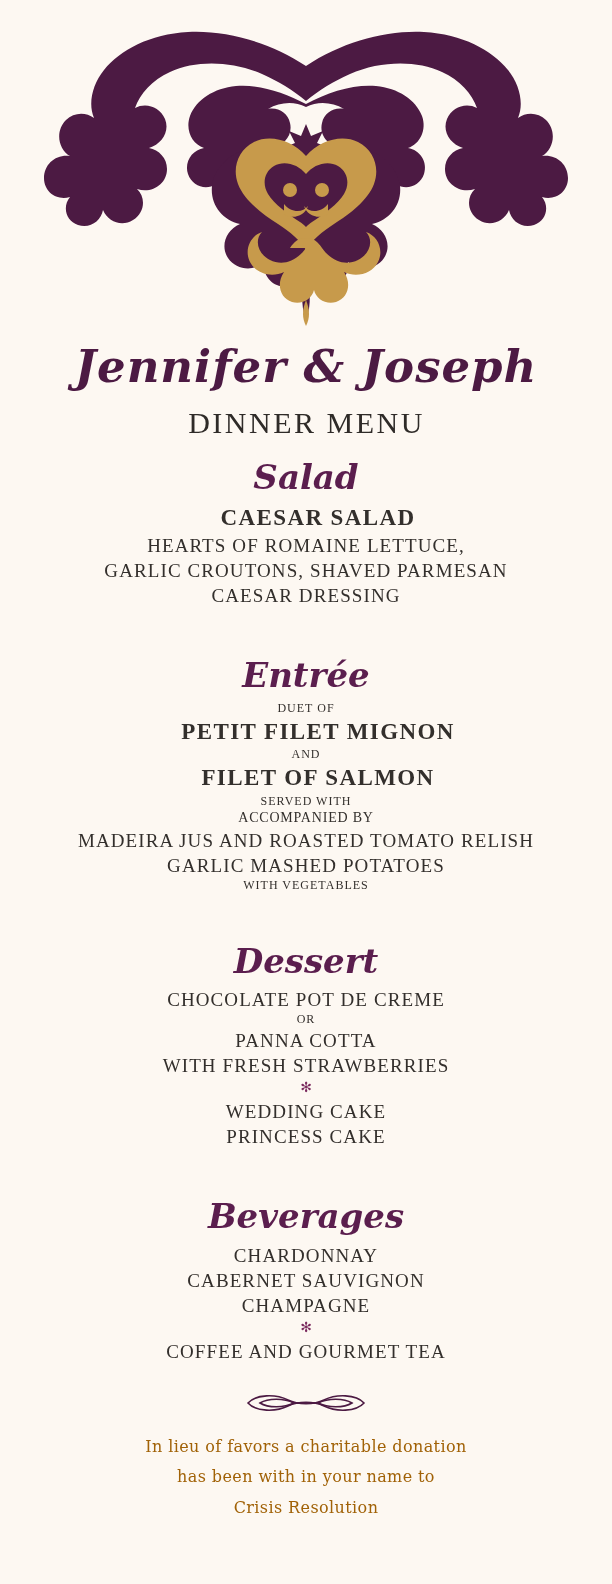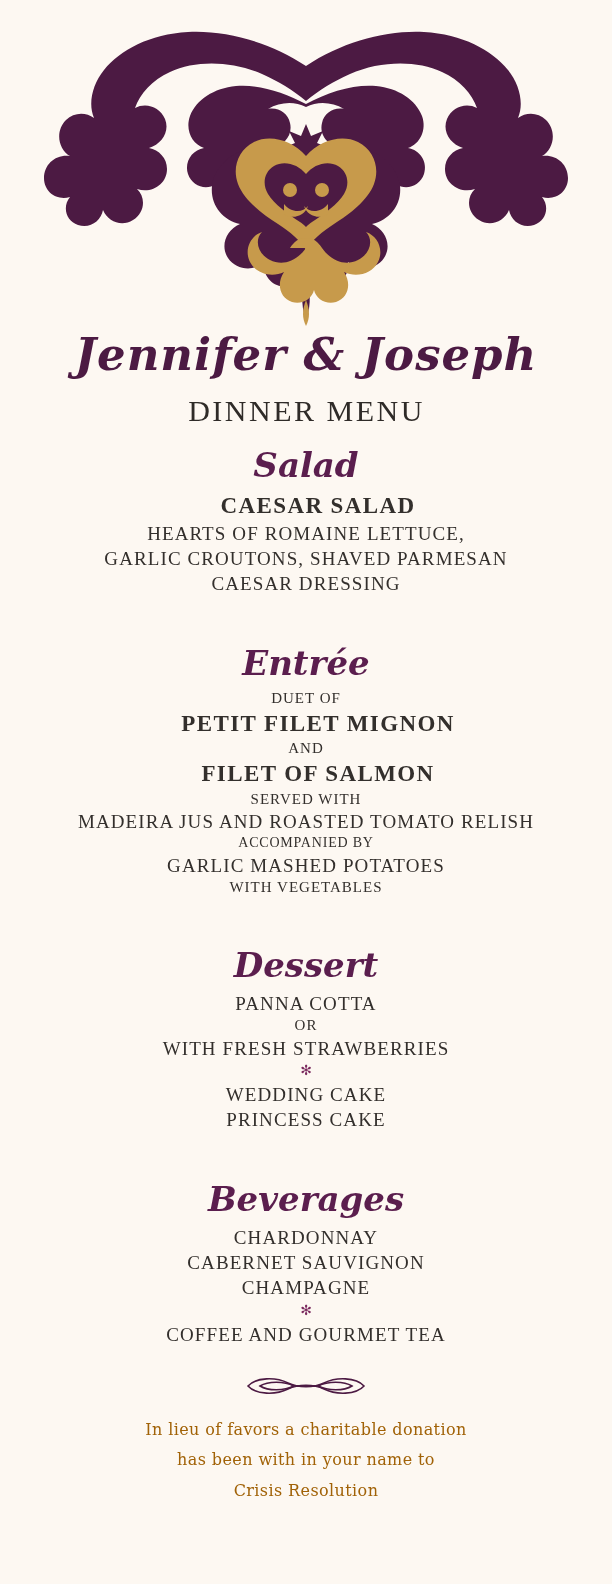--- a/index.html
+++ b/index.html
@@ -47,21 +47,21 @@
   }
 
   .couple-names {
     font-family: "DejaVu Serif", serif;
     font-style: italic;
     font-weight: bold;
     font-size: 45px;
     letter-spacing: 1px;
     color: #4c1a43;
     line-height: 1.1;
-    margin: 0 0 14px 0;
+    margin: 12px 0 14px 0;
   }
 
   .menu-title {
     font-family: "Liberation Serif", serif;
     font-size: 30px;
     letter-spacing: 2.5px;
     color: #2f2b28;
     margin: 0 0 18px 1px;
     font-variant: small-caps;
     text-transform: uppercase;
@@ -89,21 +89,21 @@
   }
   .line.lg {
     font-size: 23px;
     letter-spacing: 1.4px;
   }
   .line.md {
     font-size: 19px;
     text-align: center;
   }
   .line.sm {
-    font-size: 15px;
+    font-size: 12px;
     letter-spacing: 1px;
   }
   .line.xs {
     font-size: 14px;
     letter-spacing: 0.8px;
   }
   .line.bold {
     font-weight: bold;
     margin-left: 24px;
   }
@@ -186,32 +186,33 @@
 
     <div class="spacer-md"></div>
 
     <div class="course">
       <div class="course-heading">Entrée</div>
       <div class="line sm">Duet of</div>
       <div class="line lg bold">Petit Filet Mignon</div>
       <div class="line sm">and</div>
       <div class="line lg bold">Filet of Salmon</div>
       <div class="line sm">Served with</div>
+      <div class="line xs">accompanied by</div>
       <div class="line md">Madeira Jus and Roasted Tomato Relish</div>
-      <div class="line xs">accompanied by</div>
       <div class="line md">Garlic Mashed Potatoes</div>
       <div class="line sm">with vegetables</div>
     </div>
 
     <div class="spacer-md"></div>
 
     <div class="course">
       <div class="course-heading">Dessert</div>
+      <div class="line md">Chocolate Pot de Creme</div>
+      <div class="line sm">or</div>
       <div class="line md">Panna Cotta</div>
-      <div class="line sm">or</div>
       <div class="line md">with Fresh Strawberries</div>
       <div class="sep-flower">✻</div>
       <div class="line md">Wedding Cake</div>
       <div class="line md">Princess Cake</div>
     </div>
 
     <div class="spacer-md"></div>
 
     <div class="course">
       <div class="course-heading">Beverages</div>

